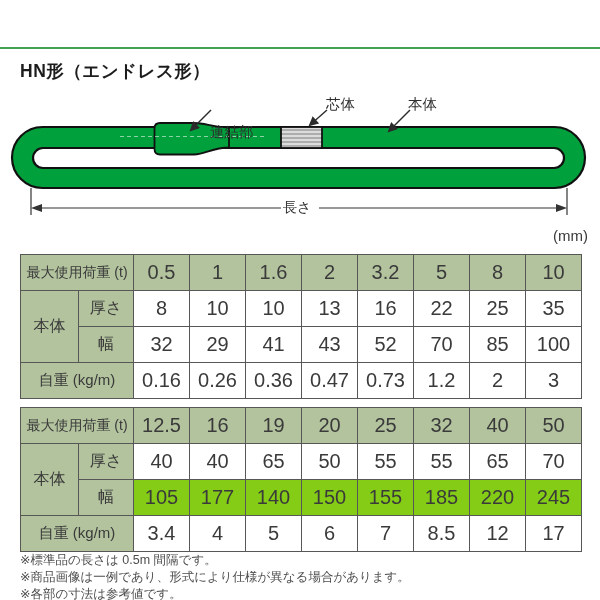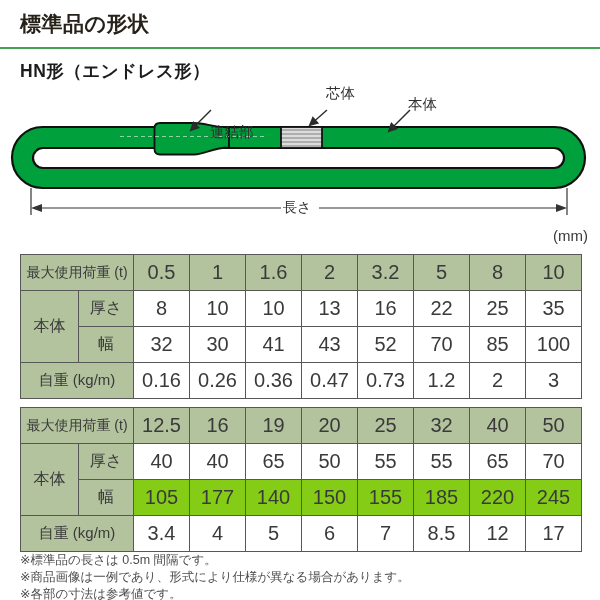--- a/index.html
+++ b/index.html
@@ -14,21 +14,21 @@
   }
   .accent-line{position:absolute;left:0;top:47px;width:600px;height:2px;background:#43a154;}
   .section-subtitle{
     position:absolute;left:20px;top:59px;font-size:17.5px;font-weight:bold;color:#1c1c1c;
     letter-spacing:.5px;
   }
   
   .diagram-wrap{position:absolute;left:0;top:88px;width:600px;height:132px;}
   .dlabel{position:absolute;font-size:14.5px;color:#2e2e2e;white-space:nowrap;}
   .lbl-joint{left:210px;top:95px;margin-top:28px;}
-  .lbl-core{left:326px;top:84px;}
+  .lbl-core{left:326px;top:95px;}
   .lbl-body{left:408px;top:95px;}
   .lbl-length{left:283px;top:199px;font-size:14px;color:#2e2e2e;}
   .unit-label{position:absolute;left:538px;top:227px;width:50px;text-align:right;
     font-size:15px;color:#3a3a3a;}
   
   table.spec{
     position:absolute;left:20px;border-collapse:collapse;table-layout:fixed;width:561px;
   }
   table.spec tr{height:36px;}
   table.spec th,table.spec td{
@@ -46,21 +46,20 @@
   #spec-table-2{top:407px;}
   #spec-table-2 tr.wrow td.num{background:#84cc16;}
   
   .notes{position:absolute;left:20px;top:552px;font-size:12.5px;color:#4d4d4d;line-height:17px;}
 </style>
 </head>
 <body>
 
 <div id="stage">
 
-  <div class="page-title">標準品の形状</div>
   <div class="accent-line"></div>
   <div class="section-subtitle">HN形（エンドレス形）</div>
 
   <div class="diagram-wrap">
     <svg width="600" height="132" viewBox="0 0 600 132">
       <defs>
         <pattern id="hatch" width="4" height="4" patternUnits="userSpaceOnUse">
           <rect width="4" height="4" fill="#dcdcdc"></rect>
           <line x1="0" y1="2" x2="4" y2="2" stroke="#8e8e8e" stroke-width="1.2"></line>
         </pattern>
@@ -123,21 +122,21 @@
       <td class="num">10</td>
       <td class="num">13</td>
       <td class="num">16</td>
       <td class="num">22</td>
       <td class="num">25</td>
       <td class="num">35</td>
     </tr>
     <tr class="wrow">
       <th class="sublbl greenbg">幅</th>
       <td class="num">32</td>
-      <td class="num">30</td>
+      <td class="num">29</td>
       <td class="num">41</td>
       <td class="num">43</td>
       <td class="num">52</td>
       <td class="num">70</td>
       <td class="num">85</td>
       <td class="num">100</td>
     </tr>
     <tr>
       <th class="wtlbl greenbg" colspan="2">自重 (kg/m)</th>
       <td class="num">0.16</td>

